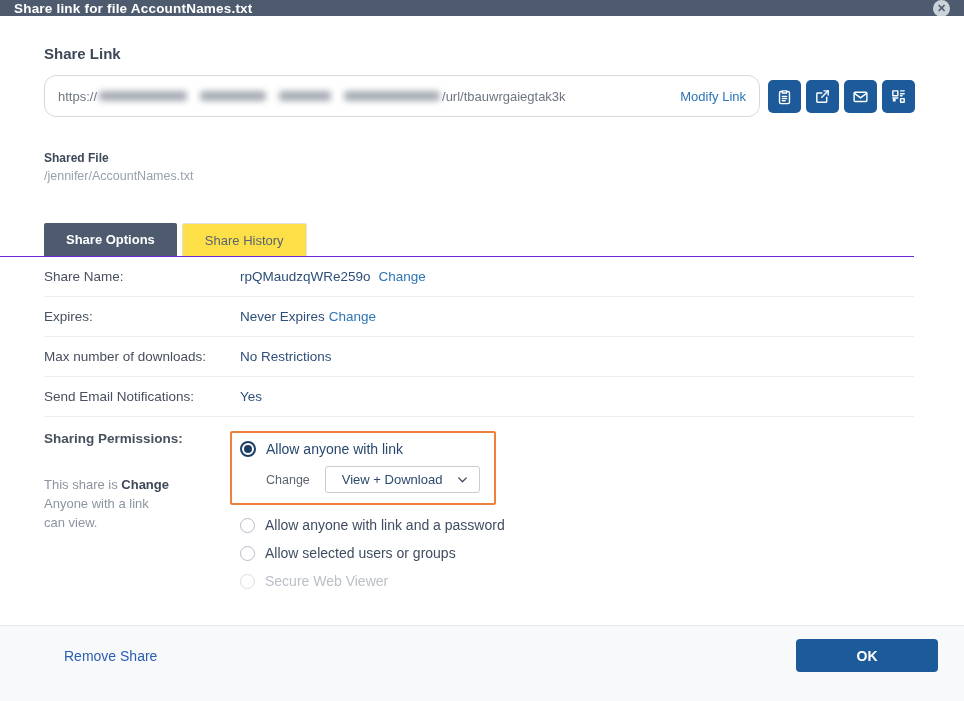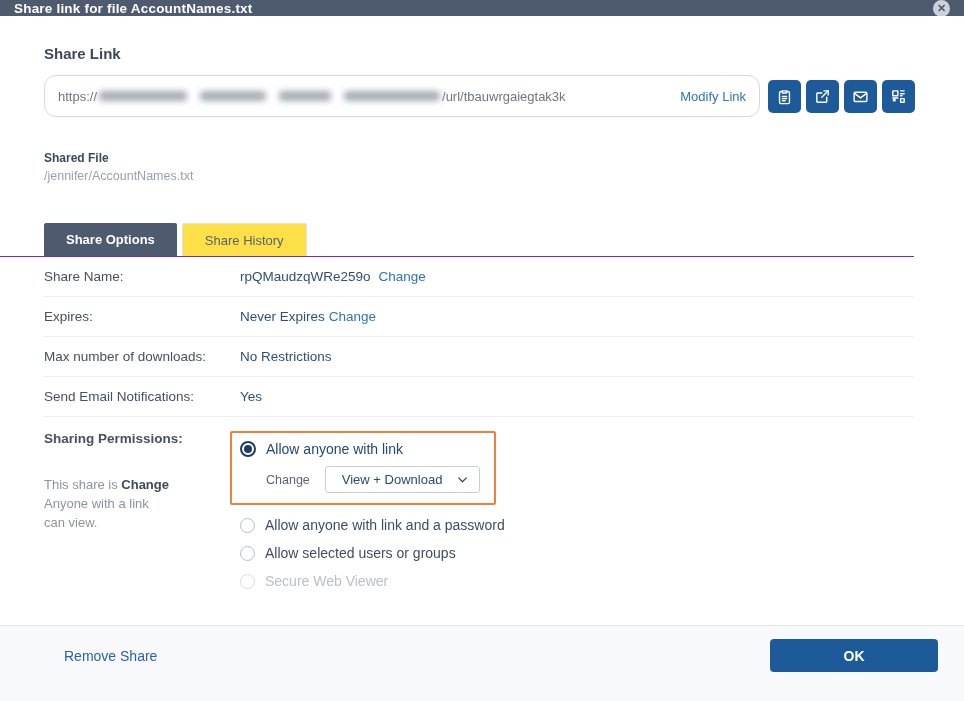--- a/index.html
+++ b/index.html
@@ -116,21 +116,21 @@
   .radios-after { margin-top:12px; }
   .radios-after .radio-row { margin-bottom:12px; }
 
   
   .footer {
     flex:0 0 76px; background:#f8f9fa; border-top:1px solid #e5e7ea;
     display:flex; align-items:center; padding:0 26px 16px 64px;
   }
   .remove-link { color:#2a5db0; font-size:14px; cursor:pointer; }
   .ok-btn {
-    margin-left:auto; width:168px; height:33px; background:#1d5a99; color:#fff;
+    margin-left:auto; width:142px; height:33px; background:#1d5a99; color:#fff;
     border:none; border-radius:4px; font-size:14px; font-weight:bold; cursor:pointer;
     font-family:"Liberation Sans", sans-serif;
   }
 </style>
 </head>
 <body>
 
 <div class="titlebar">
   <span class="title">Share link for file AccountNames.txt</span>
   <span class="close-btn">✕</span>

